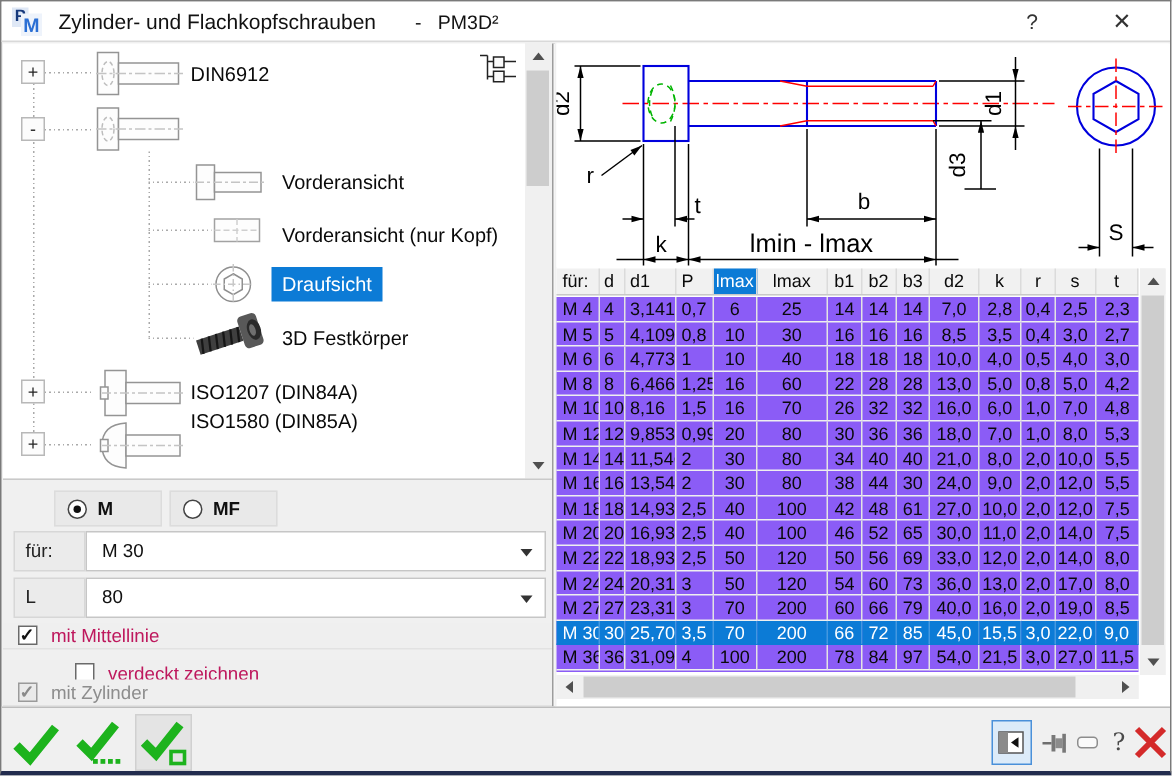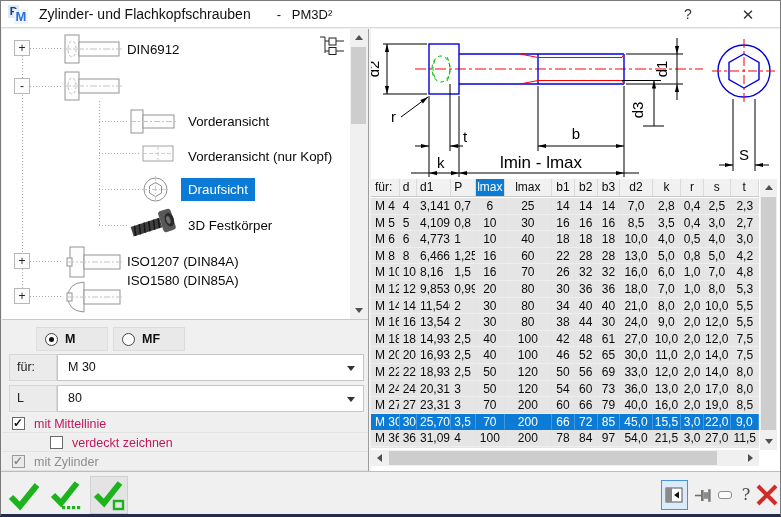--- a/index.html
+++ b/index.html
@@ -62,21 +62,21 @@
   .cbrow.disabled .cbx::after{color:#8a8a8a;}
   .cblab{margin-left:9px;font-size:12.5px;color:#be185d;}
   .cbrow.disabled .cblab{color:#8d8d8d;}
   
   .div-v{position:absolute;left:367px;top:28px;width:2px;height:442px;background:#9c9c9c;border-right:1px solid #f5f5f5;}
   
   .right{position:absolute;left:370px;top:28px;width:409px;height:442px;background:#fff;}
   .drawing{position:absolute;left:0;top:0;width:408px;height:149px;background:#fff;}
   .tbl-head{position:absolute;left:0;top:150px;width:388px;height:18px;display:flex;
             background:#f1f1f1;border-bottom:1px solid #c8c8c8;font-size:12px;color:#111;}
-  .tbl-body{position:absolute;left:0;top:169px;width:388px;height:250px;background:#e5e5e5;}
+  .tbl-body{position:absolute;left:0;top:169px;width:388px;height:250px;background:#8b5cf6;}
   .tr{display:flex;height:16.6px;}
   .td{line-height:16.4px;font-size:12px;border-right:1px solid #e3e3e3;overflow:hidden;white-space:nowrap;
       border-bottom:1px solid #efefef;color:#0a0a0a;}
   .tbl-head .td{line-height:17px;border-right:1px solid #dbdbdb;border-bottom:none;}
   .td.hl{background:#0c7bd6;color:#fff;}
   .tr.sel .td{background:#0c7bd6;color:#fff;border-right:1px solid #4498e0;border-bottom-color:#0c7bd6;}
   .c0{width:30px;padding-left:4px;} .c1{width:18px;padding-left:3px;} .c2{width:36px;padding-left:3px;}
   .c3{width:26px;padding-left:3px;}
   .c4{width:30px;text-align:center;} .c5{width:50px;text-align:center;} .c6{width:24px;text-align:center;}
   .c7{width:24px;text-align:center;} .c8{width:24px;text-align:center;} .c9{width:34px;text-align:center;}
@@ -225,21 +225,21 @@
       <div class="fld-lab" style="top:65px;">L</div>
       <div class="fld-cmb" style="top:65px;">
         <span>80</span>
         <div class="cmb-arrow"></div>
       </div>
 
       <div class="cbrow checked" style="top:95px;">
         <div class="cbx"></div>
         <span class="cblab">mit Mittellinie</span>
       </div>
-      <div class="cbrow" style="top:114px;padding-left:48px;">
+      <div class="cbrow" style="top:120px;padding-left:48px;">
         <div class="cbx"></div>
         <span class="cblab">verdeckt zeichnen</span>
       </div>
       <div class="cbrow checked disabled" style="top:133px;">
         <div class="cbx"></div>
         <span class="cblab">mit Zylinder</span>
       </div>
     </div>
   </div>
 

